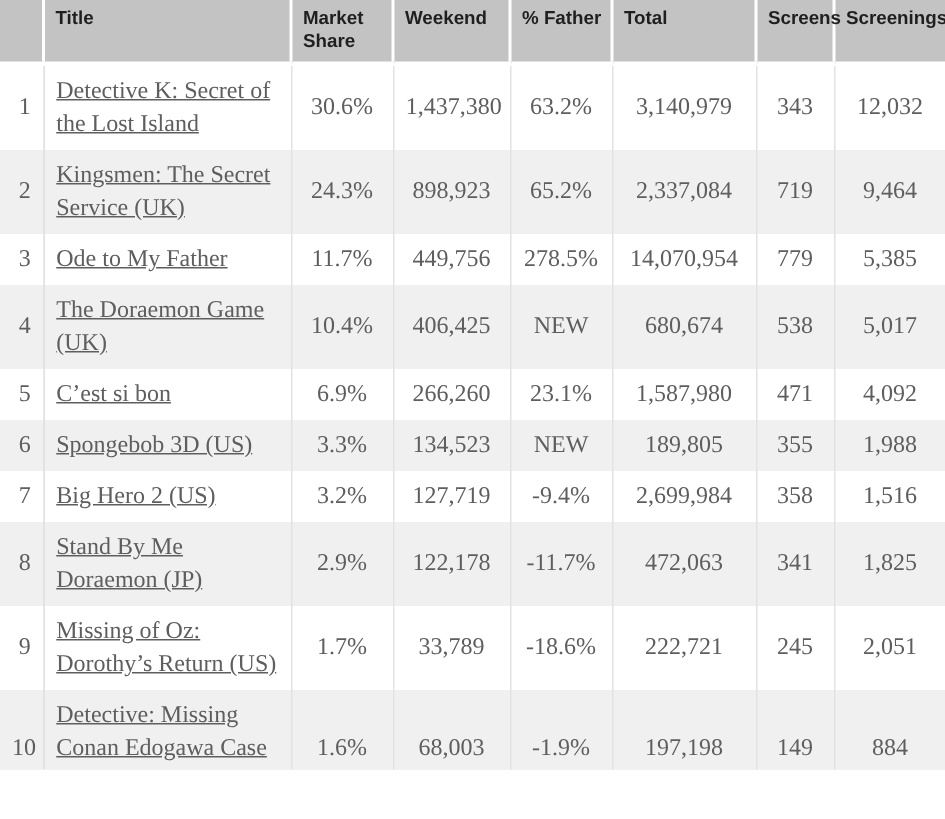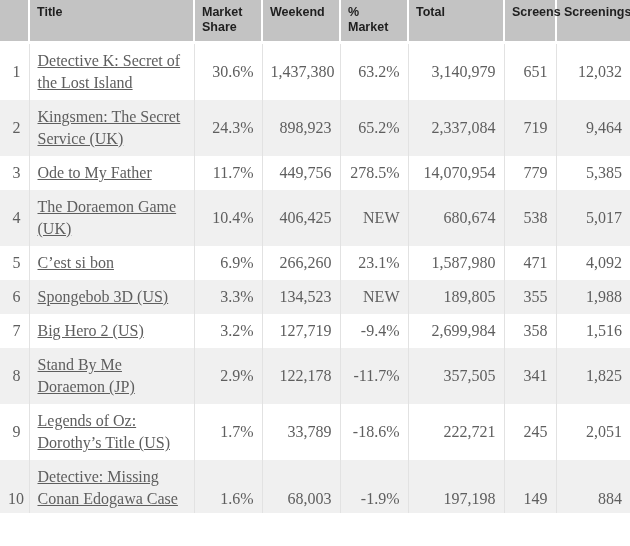--- a/index.html
+++ b/index.html
@@ -62,21 +62,21 @@
   }
   td.rank {
     text-align: right;
     padding: 6px 12px 6px 0;
   }
   td.title {
     text-align: left;
     padding: 6px 8px 6px 8px;
   }
   td.num {
-    text-align: right;
+    text-align: center;
     padding: 6px 10px 6px 2px;
   }
   td.title a {
     color: inherit;
     text-decoration: underline;
     cursor: pointer;
   }
 </style>
 </head>
 <body>
@@ -92,35 +92,35 @@
       <col style="width:96px">
       <col style="width:52px">
       <col style="width:74px">
     </colgroup>
     <thead>
       <tr>
         <th></th>
         <th>Title</th>
         <th>Market Share</th>
         <th>Weekend</th>
-        <th>% Market</th>
+        <th>% Father</th>
         <th>Total</th>
         <th>Screens</th>
         <th>Screenings</th>
       </tr>
     </thead>
     <tbody>
       <tr>
         <td class="rank">1</td>
         <td class="title"><a href="#">Detective K: Secret of the Lost Island</a></td>
         <td class="num">30.6%</td>
         <td class="num">1,437,380</td>
         <td class="num">63.2%</td>
         <td class="num">3,140,979</td>
-        <td class="num">651</td>
+        <td class="num">343</td>
         <td class="num">12,032</td>
       </tr>
       <tr class="alt">
         <td class="rank">2</td>
         <td class="title"><a href="#">Kingsmen: The Secret Service (UK)</a></td>
         <td class="num">24.3%</td>
         <td class="num">898,923</td>
         <td class="num">65.2%</td>
         <td class="num">2,337,084</td>
         <td class="num">719</td>
@@ -175,27 +175,27 @@
         <td class="num">2,699,984</td>
         <td class="num">358</td>
         <td class="num">1,516</td>
       </tr>
       <tr class="alt">
         <td class="rank">8</td>
         <td class="title"><a href="#">Stand By Me Doraemon (JP)</a></td>
         <td class="num">2.9%</td>
         <td class="num">122,178</td>
         <td class="num">-11.7%</td>
-        <td class="num">357,505</td>
+        <td class="num">472,063</td>
         <td class="num">341</td>
         <td class="num">1,825</td>
       </tr>
       <tr>
         <td class="rank">9</td>
-        <td class="title"><a href="#">Legends of Oz: Dorothy’s Title (US)</a></td>
+        <td class="title"><a href="#">Missing of Oz: Dorothy’s Return (US)</a></td>
         <td class="num">1.7%</td>
         <td class="num">33,789</td>
         <td class="num">-18.6%</td>
         <td class="num">222,721</td>
         <td class="num">245</td>
         <td class="num">2,051</td>
       </tr>
       <tr class="alt">
         <td class="rank">10</td>
         <td class="title"><a href="#">Detective: Missing Conan Edogawa Case (JP)</a></td>

